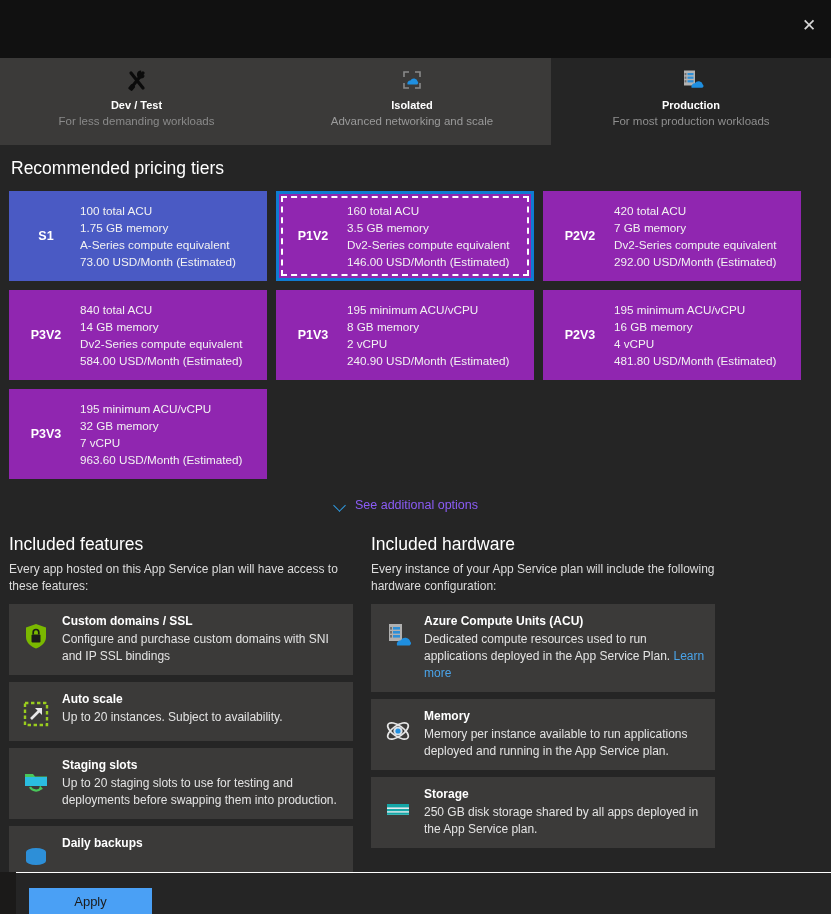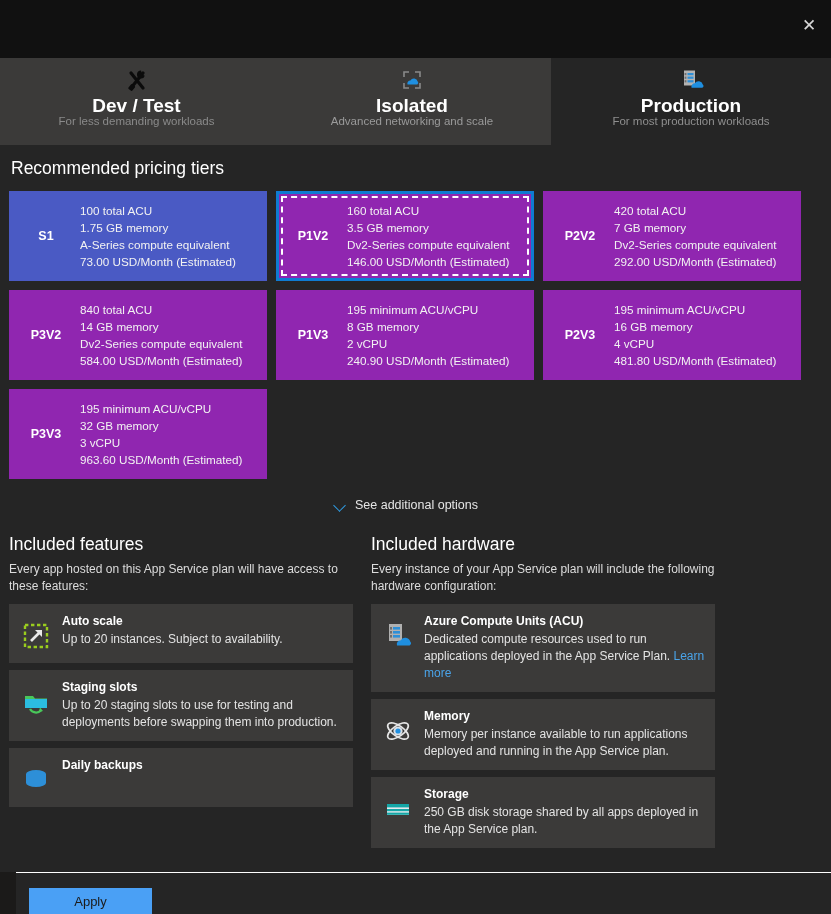--- a/index.html
+++ b/index.html
@@ -41,21 +41,21 @@
     display: flex; flex-direction: column; align-items: center;
     padding-top: 9px;
     cursor: pointer;
     background: #3b3a39;
   }
   .tab.tab-devtest { width: 273px; }
   .tab.tab-production { width: 280px; background: #252525; }
   .tab.tab-isolated { width: 278px; }
   .tab-icon { width: 26px; height: 26px; position: relative; margin-bottom: 5px; }
   .tab-label {
-    font-size: 19px; font-weight: bold; color: #ffffff;
+    font-size: 11px; font-weight: bold; color: #ffffff;
     line-height: 15px; margin-bottom: 1px;
   }
   .tab-sub {
     font-size: 11.5px; color: #9a9a9a; line-height: 14px;
     text-align: right; padding: 0 6px;
   }
   .tab.tab-devtest .tab-sub { color: #8a8a8a; }
   .tab.tab-production .tab-sub { color: #8f8f8f; }
 
   
@@ -110,21 +110,21 @@
   }
   .chev-down {
     width: 13px; height: 8px; position: relative;
   }
   .chev-down::before {
     content: ""; position: absolute; left: 1px; top: 0;
     width: 8px; height: 8px;
     border-left: 1.6px solid #2f9ae0; border-bottom: 1.6px solid #2f9ae0;
     transform: rotate(-45deg);
   }
-  .additional-options-label { font-size: 12.5px; color: #e5e5e5; }
+  .additional-options-label { font-size: 12.5px; color: #8b5cf6; }
 
   
   .columns {
     display: flex; margin-top: 22px; padding: 0 9px; gap: 18px;
     width: 724px;
   }
   .column { width: 395px; }
   .col-title {
     font-size: 17.5px; font-weight: 400; color: #ffffff; margin-bottom: 6px;
   }
@@ -288,37 +288,50 @@
             <div class="tier-line">16 GB memory</div>
             <div class="tier-line">4 vCPU</div>
             <div class="tier-line">481.80 USD/Month (Estimated)</div>
           </div>
         </div>
         <div class="tier-card purple">
           <div class="tier-name">P3V3</div>
           <div class="tier-lines">
             <div class="tier-line">195 minimum ACU/vCPU</div>
             <div class="tier-line">32 GB memory</div>
-            <div class="tier-line">3 vCPU</div>
+            <div class="tier-line">7 vCPU</div>
             <div class="tier-line">963.60 USD/Month (Estimated)</div>
           </div>
         </div>
       </div>
 
     <div class="additional-options">
       <span class="chev-down"></span>
       <span class="additional-options-label">See additional options</span>
     </div>
 
     <div class="columns">
 
       <div class="column">
         <div class="col-title">Included features</div>
         <div class="col-desc">Every app hosted on this App Service plan will have access to these features:</div>
         <div id="features-list">
+            <div class="info-card">
+              <div class="info-icon">
+                <svg class="ico-svg" viewBox="0 0 34 34">
+                  <path d="M17 5 L27 8.5 V18 c0 6 -5 9.5 -10 11.5 C12 27.5 7 24 7 18 V8.5 Z" fill="#7ab800"></path>
+                  <rect x="12.5" y="15.5" width="9" height="8" rx="1" fill="#1b1a19"></rect>
+                  <path d="M14.2 15.5 v-2.2 a2.8 2.8 0 0 1 5.6 0 v2.2" fill="none" stroke="#1b1a19" stroke-width="1.7"></path>
+                </svg>
+              </div>
+              <div class="info-body">
+                <div class="info-title">Custom domains / SSL</div>
+                <div class="info-desc"><span>Configure and purchase custom domains with SNI and IP SSL bindings</span></div>
+              </div>
+            </div>
             <div class="info-card">
               <div class="info-icon">
                 <svg class="ico-svg" viewBox="0 0 34 34">
                   <rect x="6" y="6" width="22" height="22" fill="none" stroke="#9acd1e" stroke-width="2.4" stroke-dasharray="3.4 2.6"></rect>
                   <path d="M12 22 L22 12" stroke="#e8e8e8" stroke-width="2.6"></path>
                   <path d="M16 11 h7 v7 z" fill="#e8e8e8"></path>
                 </svg>
               </div>
               <div class="info-body">
                 <div class="info-title">Auto scale</div>

